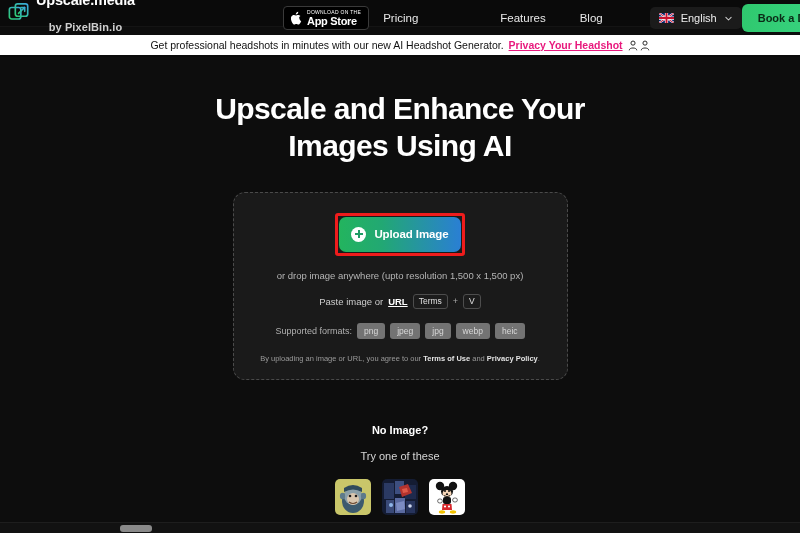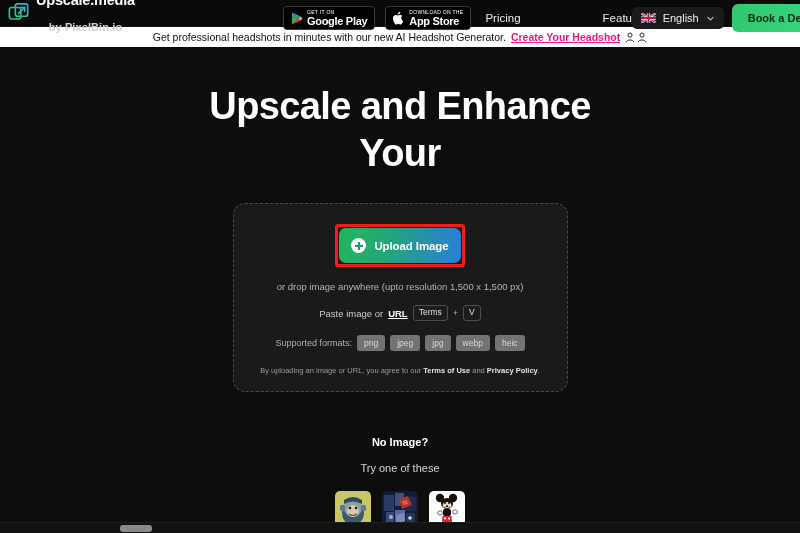--- a/index.html
+++ b/index.html
@@ -101,26 +101,26 @@
   .nav-link {
     font-size: 11.5px;
     color: #e8e8e8;
     cursor: pointer;
     padding: 0 4px;
     white-space: nowrap;
   }
 
   .nav-right {
     position: absolute;
-    right: 10px;
+    right: 0;
     top: 0;
     height: 36px;
     display: flex;
     align-items: center;
-    gap: 8px;
+    gap: 0;
     padding-right: 0;
   }
 
   .lang-select {
     display: flex;
     align-items: center;
     gap: 7px;
     background: #1b1b1b;
     border-radius: 5px;
     padding: 5px 9px;
@@ -150,20 +150,21 @@
   .banner {
     height: 22px;
     background: #ffffff;
     color: #111111;
     display: flex;
     align-items: center;
     justify-content: center;
     gap: 5px;
     font-size: 10.5px;
     border-bottom: 2px solid #0a0a0a;
+    margin-top: 8px;
   }
 
   .banner-link {
     color: #e8197d;
     font-weight: 700;
     text-decoration: underline;
     cursor: pointer;
   }
 
   .banner-icons { display: flex; gap: 2px; align-items: center; }
@@ -171,21 +172,21 @@
   
   .main {
     background: #0d0d0d;
     height: calc(533px - 36px - 24px);
     padding-top: 34px;
     overflow: hidden;
   }
 
   .hero-title {
     text-align: center;
-    font-size: 38px;
+    font-size: 30px;
     font-weight: 700;
     line-height: 1.23;
     letter-spacing: -0.6px;
     color: #ffffff;
     max-width: 420px;
     margin: 0 auto;
   }
 
   
   .upload-card {
@@ -379,34 +380,20 @@
       <path d="M14 6 L18.2 6 L18.2 10.2" fill="none" stroke="url(#lg)" stroke-width="1.8" stroke-linecap="round" stroke-linejoin="round"></path>
     </svg>
     <div class="brand-text">
       <span class="brand-name">Upscale.media</span>
       <span class="brand-sub">by PixelBin.io</span>
     </div>
   </div>
 
   <div class="nav-center">
 
-    <div class="store-badge">
-      <span class="glyph">
-        <svg width="12" height="13" viewBox="0 0 24 26">
-          <path d="M2 1 L15 13 L2 25 Z" fill="#34a853"></path>
-          <path d="M2 1 L15 13 L19.5 8.8 Z" fill="#4285f4"></path>
-          <path d="M2 25 L15 13 L19.5 17.2 Z" fill="#ea4335"></path>
-          <path d="M19.5 8.8 L23 13 L19.5 17.2 L15 13 Z" fill="#fbbc04"></path>
-        </svg>
-      </span>
-      <span class="store-lines">
-        <span class="store-top">GET IT ON</span>
-        <span class="store-bottom">Google Play</span>
-      </span>
-    </div>
 
     <div class="store-badge">
       <span class="glyph">
         <svg width="12" height="14" viewBox="0 0 20 24" fill="#ffffff">
           <path d="M13.6 12.6c0-2.6 2.1-3.8 2.2-3.9-1.2-1.8-3.1-2-3.8-2-1.6-.2-3.1 1-3.9 1-.8 0-2.1-.9-3.4-.9-1.8 0-3.4 1-4.3 2.6C-1.5 12.6.1 17.6 2 20.4c.9 1.3 2 2.8 3.4 2.8 1.3-.1 1.8-.9 3.5-.9s2.1.9 3.5.8c1.5 0 2.4-1.3 3.3-2.7 1-1.5 1.5-3 1.5-3.1-.1 0-2.9-1.1-2.9-4.4zM11 4.5c.7-.9 1.2-2.1 1.1-3.3-1 0-2.3.7-3.1 1.6-.7.8-1.3 2-1.1 3.2 1.2.1 2.4-.6 3.1-1.5z"></path>
         </svg>
       </span>
       <span class="store-lines">
         <span class="store-top">Download on the</span>
         <span class="store-bottom">App Store</span>
@@ -431,38 +418,39 @@
       <svg class="chev" viewBox="0 0 12 12">
         <path d="M2.5 4.5 L6 8 L9.5 4.5" fill="none" stroke="#cfcfcf" stroke-width="1.4" stroke-linecap="round" stroke-linejoin="round"></path>
       </svg>
     </div>
     <button class="demo-btn">Book a Demo</button>
   </div>
 </div>
 
 <div class="banner">
   <span>Get professional headshots in minutes with our new AI Headshot Generator.</span>
-  <span class="banner-link">Create Your Headshot</span>
+  <span class="banner-link">Privacy Your Headshot</span>
   <span class="banner-icons">
     <svg width="10" height="11" viewBox="0 0 14 16">
       <circle cx="7" cy="4.5" r="3" fill="none" stroke="#222" stroke-width="1.4"></circle>
       <path d="M1.5 15 C1.5 10.5 12.5 10.5 12.5 15" fill="none" stroke="#222" stroke-width="1.4"></path>
     </svg>
     <svg width="10" height="11" viewBox="0 0 14 16">
       <circle cx="7" cy="4.5" r="3" fill="none" stroke="#222" stroke-width="1.4"></circle>
       <path d="M1.5 15 C1.5 10.5 12.5 10.5 12.5 15" fill="none" stroke="#222" stroke-width="1.4"></path>
     </svg>
   </span>
 </div>
 
 <div class="main">
 
   <h1 class="hero-title">
     <span>Upscale and Enhance Your</span>
     <br>
+    <span>Images Using AI</span>
   </h1>
 
   <div class="upload-card">
 
     <div class="upload-btn-wrap">
       <div class="highlight-box"></div>
       <button class="upload-btn">
         <span class="plus-circle"></span>
         <span class="upload-btn-label">Upload Image</span>
       </button>

